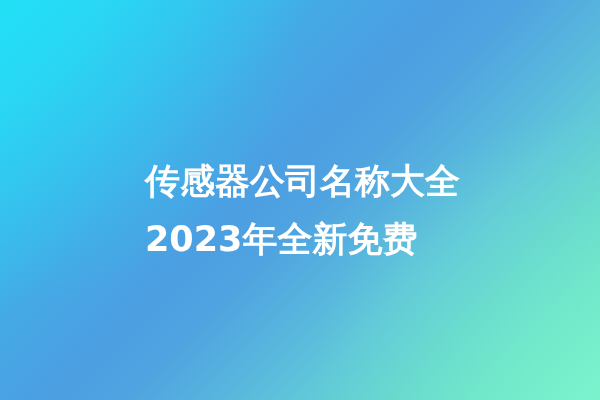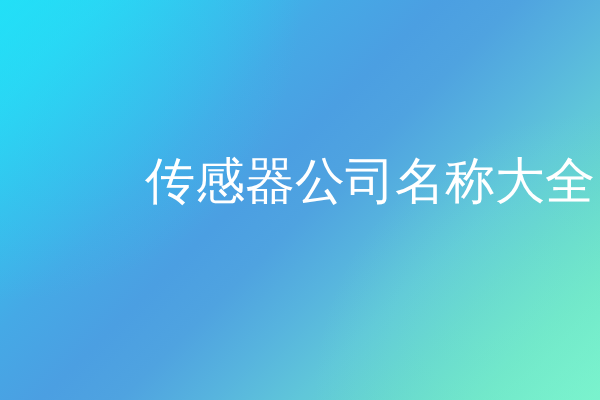--- a/index.html
+++ b/index.html
@@ -51,29 +51,30 @@
     position: absolute;
     left: 145px;
     top: 152px;
     width: 420px;
     z-index: 2;
   }
 
   .title-line {
     display: block;
     color: #FFFFFF;
-    font-size: 50px;
-    font-weight: normal;
+    font-size: 35px;
+    font-weight: bold;
     line-height: 58px;
     letter-spacing: 0px;
     white-space: nowrap;
   }
 </style>
 </head>
 <body>
 
 <div id="banner">
 
   <div id="title-block">
     <span class="title-line">传感器公司名称大全</span>
+    <span class="title-line">2023年全新免费</span>
   </div>
 
 </div>
 
 </body></html>

